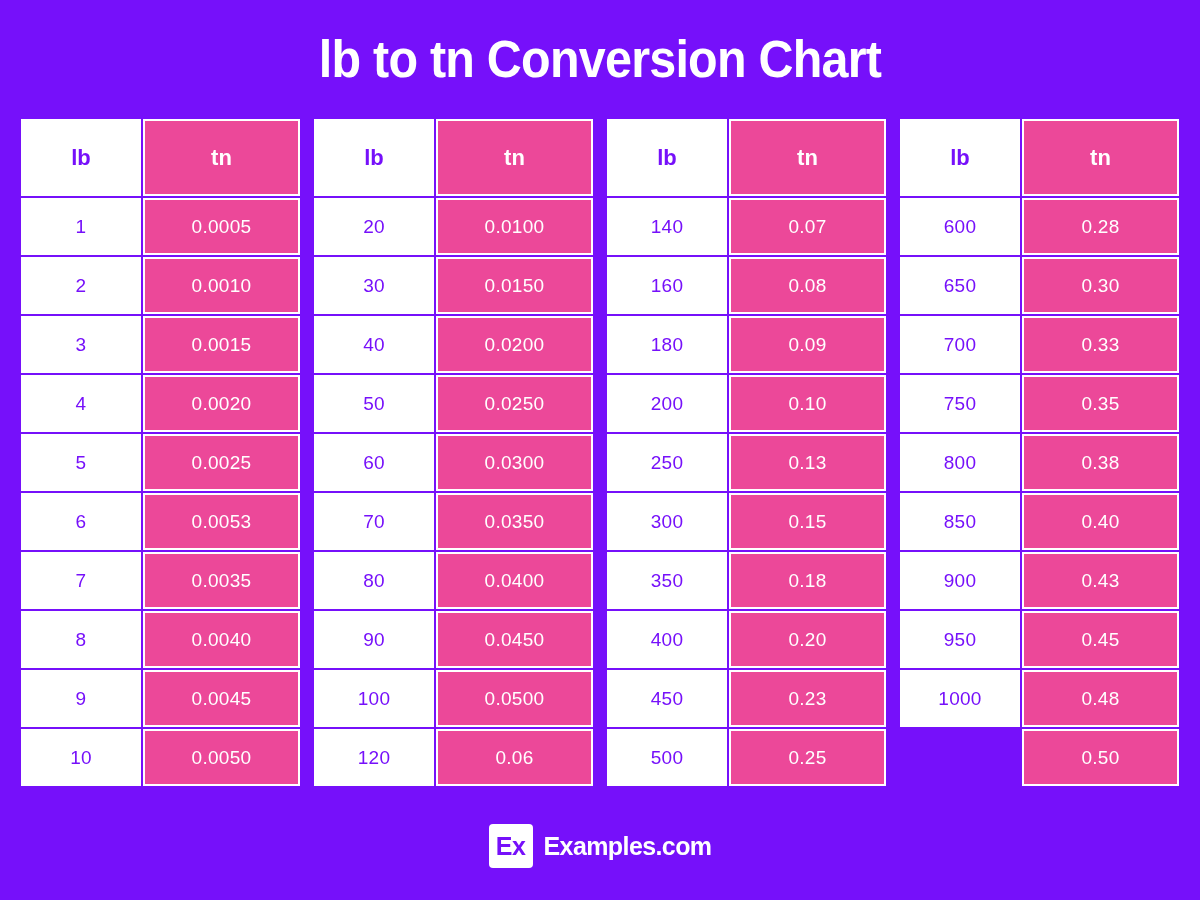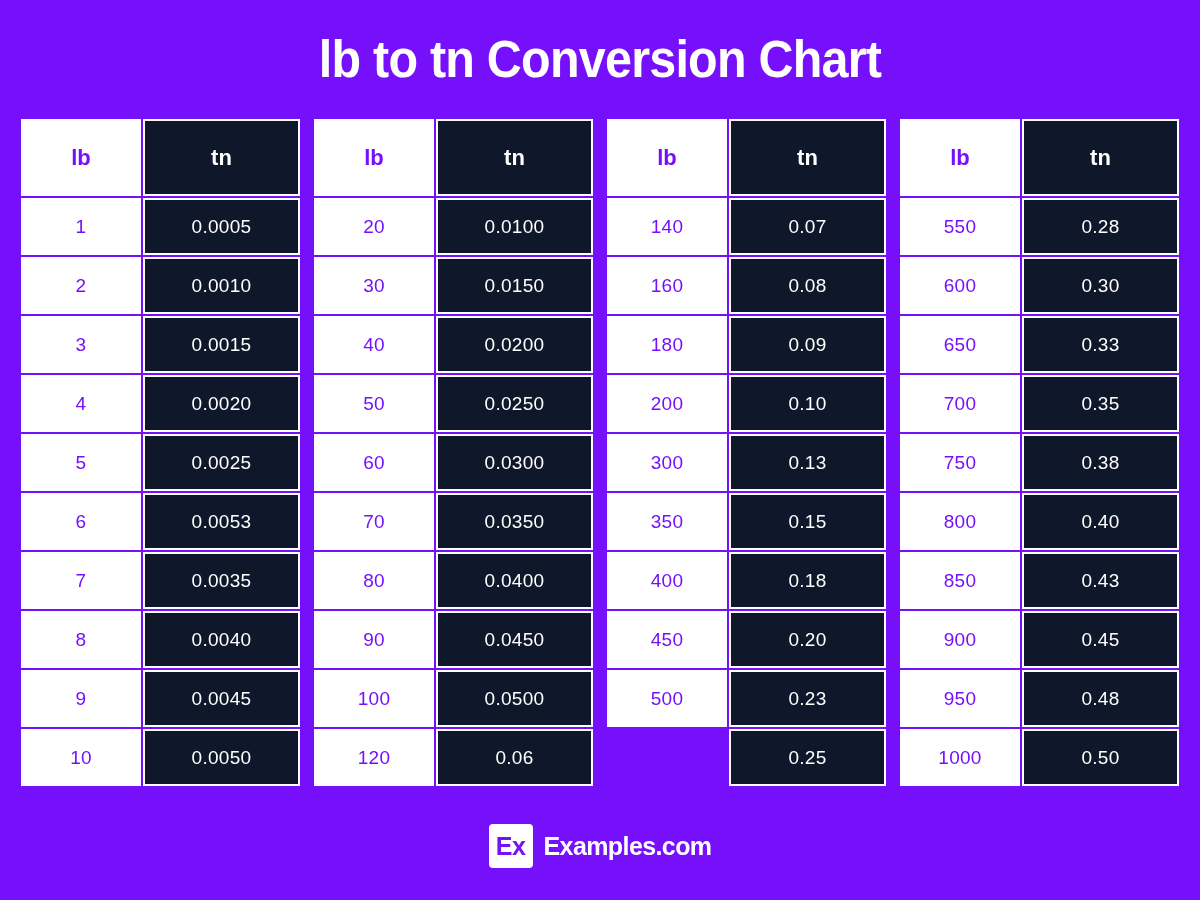--- a/index.html
+++ b/index.html
@@ -68,21 +68,21 @@
     justify-content: center;
     box-sizing: border-box;
     font-size: 19px;
     letter-spacing: 0.3px;
   }
   .cell-lb {
     background: #FFFFFF;
     color: #7610FA;
   }
   .cell-tn {
-    background: #0f172a;
+    background: #ec4899;
     color: #FFFFFF;
     border: 2px solid #FFFFFF;
   }
   .cell-head {
     font-weight: 800;
     font-size: 22px;
     height: 77px;
     letter-spacing: 0;
   }
   .footer {
@@ -180,20 +180,21 @@
           <div class="cell cell-tn">0.06</div>
         </div>
       </div>
       <div class="conv-table">
         <div class="col col-lb">
           <div class="cell cell-lb cell-head">lb</div>
           <div class="cell cell-lb">140</div>
           <div class="cell cell-lb">160</div>
           <div class="cell cell-lb">180</div>
           <div class="cell cell-lb">200</div>
+          <div class="cell cell-lb">250</div>
           <div class="cell cell-lb">300</div>
           <div class="cell cell-lb">350</div>
           <div class="cell cell-lb">400</div>
           <div class="cell cell-lb">450</div>
           <div class="cell cell-lb">500</div>
         </div>
         <div class="col col-tn">
           <div class="cell cell-tn cell-head">tn</div>
           <div class="cell cell-tn">0.07</div>
           <div class="cell cell-tn">0.08</div>
@@ -203,21 +204,20 @@
           <div class="cell cell-tn">0.15</div>
           <div class="cell cell-tn">0.18</div>
           <div class="cell cell-tn">0.20</div>
           <div class="cell cell-tn">0.23</div>
           <div class="cell cell-tn">0.25</div>
         </div>
       </div>
       <div class="conv-table">
         <div class="col col-lb">
           <div class="cell cell-lb cell-head">lb</div>
-          <div class="cell cell-lb">550</div>
           <div class="cell cell-lb">600</div>
           <div class="cell cell-lb">650</div>
           <div class="cell cell-lb">700</div>
           <div class="cell cell-lb">750</div>
           <div class="cell cell-lb">800</div>
           <div class="cell cell-lb">850</div>
           <div class="cell cell-lb">900</div>
           <div class="cell cell-lb">950</div>
           <div class="cell cell-lb">1000</div>
         </div>

